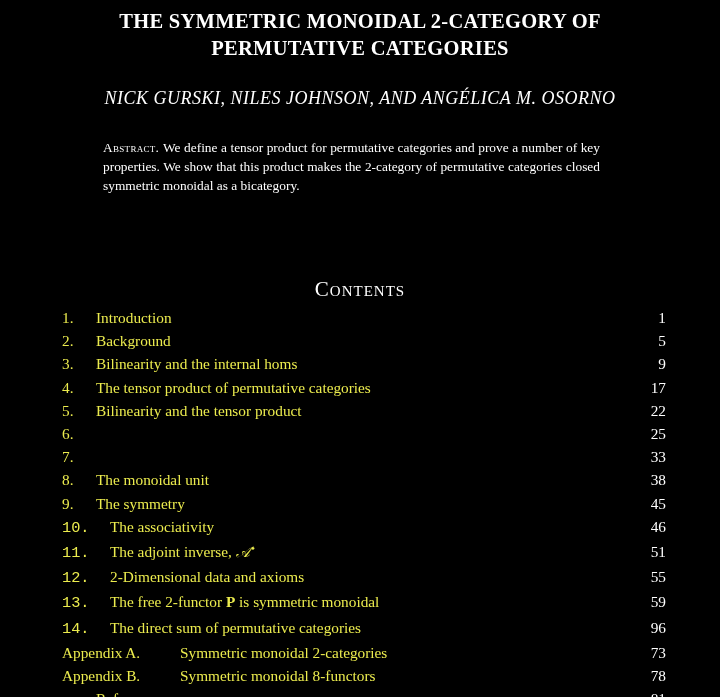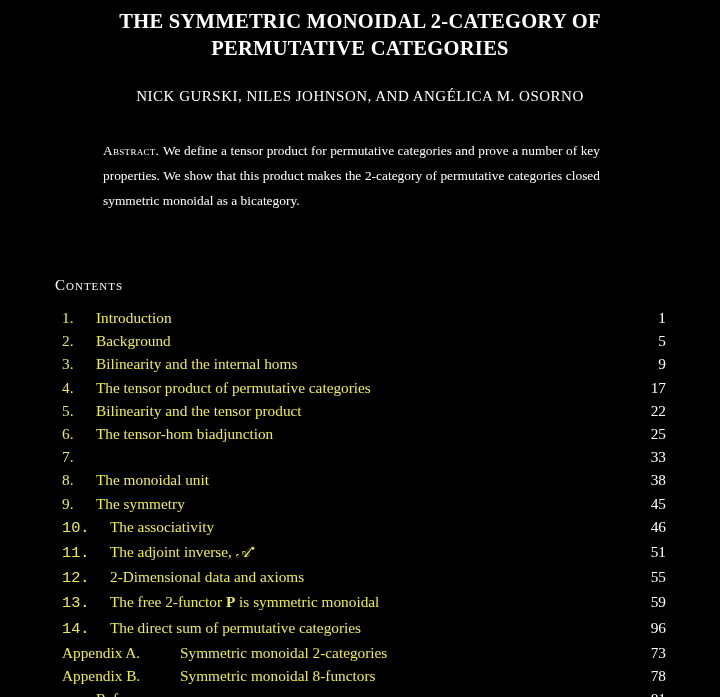--- a/index.html
+++ b/index.html
@@ -38,50 +38,52 @@
     color: #ffffff;
   }
 
   
   .authors {
     position: absolute;
     left: 55px;
     top: 88px;
     width: 610px;
     text-align: center;
-    font-size: 15px;
+    font-size: 18px;
     letter-spacing: 0.5px;
     color: #ffffff;
+    font-style: italic;
   }
 
   
   .abstract {
     position: absolute;
     left: 103px;
     top: 138px;
     width: 497px;
     font-size: 13.4px;
-    line-height: 25px;
+    line-height: 19px;
     text-align: justify;
     text-justify: inter-word;
     color: #ffffff;
   }
   .abstract-head {
     font-variant: small-caps;
     letter-spacing: 0.3px;
   }
   .abstract-head::after { content: " "; }
 
   
   .contents-heading {
     position: absolute;
     left: 55px;
     top: 277px;
     width: 610px;
-    font-size: 15px;
+    text-align: center;
+    font-size: 21px;
     font-variant: small-caps;
     letter-spacing: 1px;
     color: #ffffff;
   }
 
   
   .toc {
     position: absolute;
     left: 62px;
     top: 306px;
@@ -180,21 +182,20 @@
         <span class="toc-page">17</span>
       </div>
       <div class="toc-row">
         <span class="toc-num">5.</span>
         <span class="toc-title">Bilinearity and the tensor product</span>
         <span class="toc-fill"></span>
         <span class="toc-page">22</span>
       </div>
       <div class="toc-row">
         <span class="toc-num">6.</span>
-        <span class="toc-title">The tensor-hom biadjunction</span>
         <span class="toc-fill"></span>
         <span class="toc-page">25</span>
       </div>
       <div class="toc-row">
         <span class="toc-num">7.</span>
         <span class="toc-fill"></span>
         <span class="toc-page">33</span>
       </div>
       <div class="toc-row">
         <span class="toc-num">8.</span>

